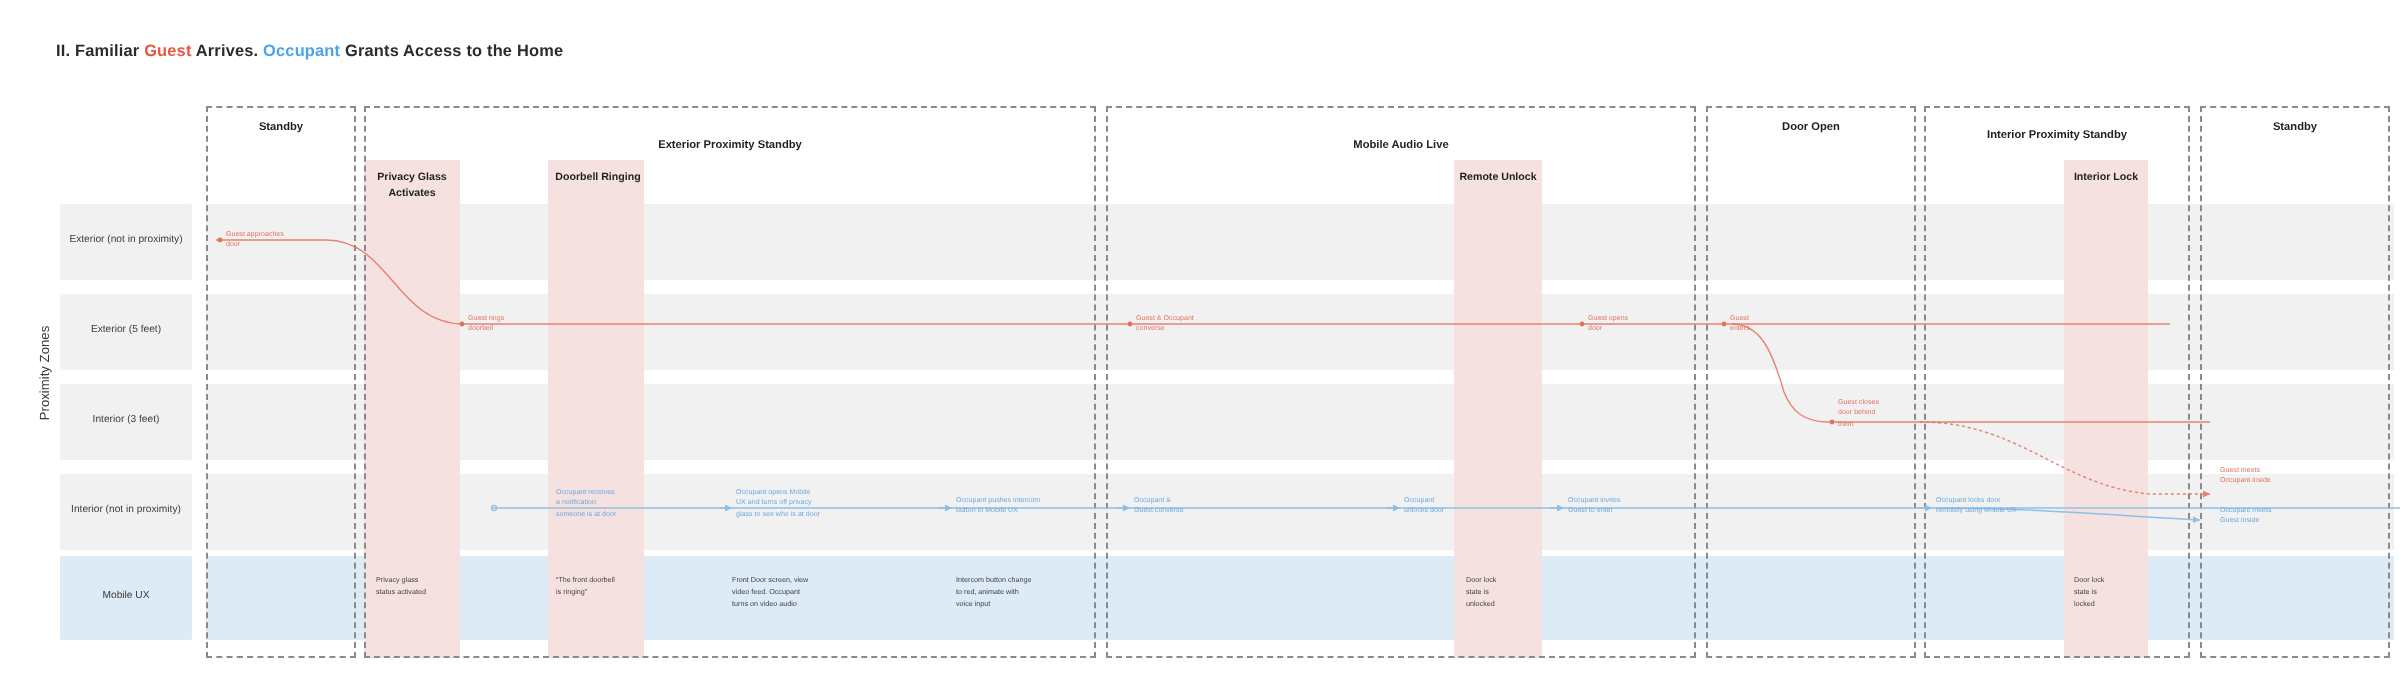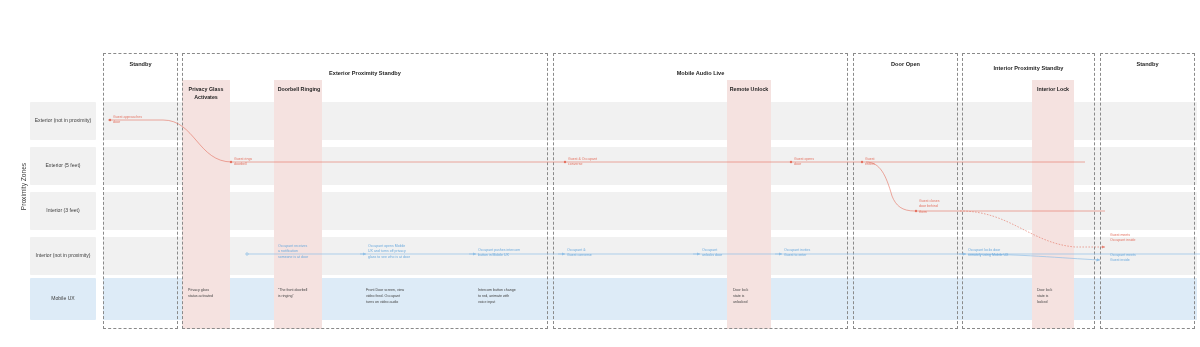--- a/index.html
+++ b/index.html
@@ -74,20 +74,21 @@
     color:#3f3f3f;white-space:pre-line;
   }
 
   svg.flow{position:absolute;left:0;top:0;width:1200px;height:347px;overflow:visible;}
 </style>
 </head>
 <body>
 
 <div id="stage">
 
+  <div class="title"><span>II. Familiar </span><span class="t-guest">Guest</span><span> Arrives. </span><span class="t-occ">Occupant</span><span> Grants Access to the Home</span></div>
 
   <div class="axis-caption">Proximity Zones</div>
 
   <div class="band" style="top:102px;height:38px;"></div>
   <div class="band" style="top:147px;height:38px;"></div>
   <div class="band" style="top:192px;height:38px;"></div>
   <div class="band" style="top:237px;height:38px;"></div>
   <div class="band mobile" style="top:278px;height:42px;"></div>
 
   <div class="rowlabel" style="top:102px;height:38px;">Exterior

